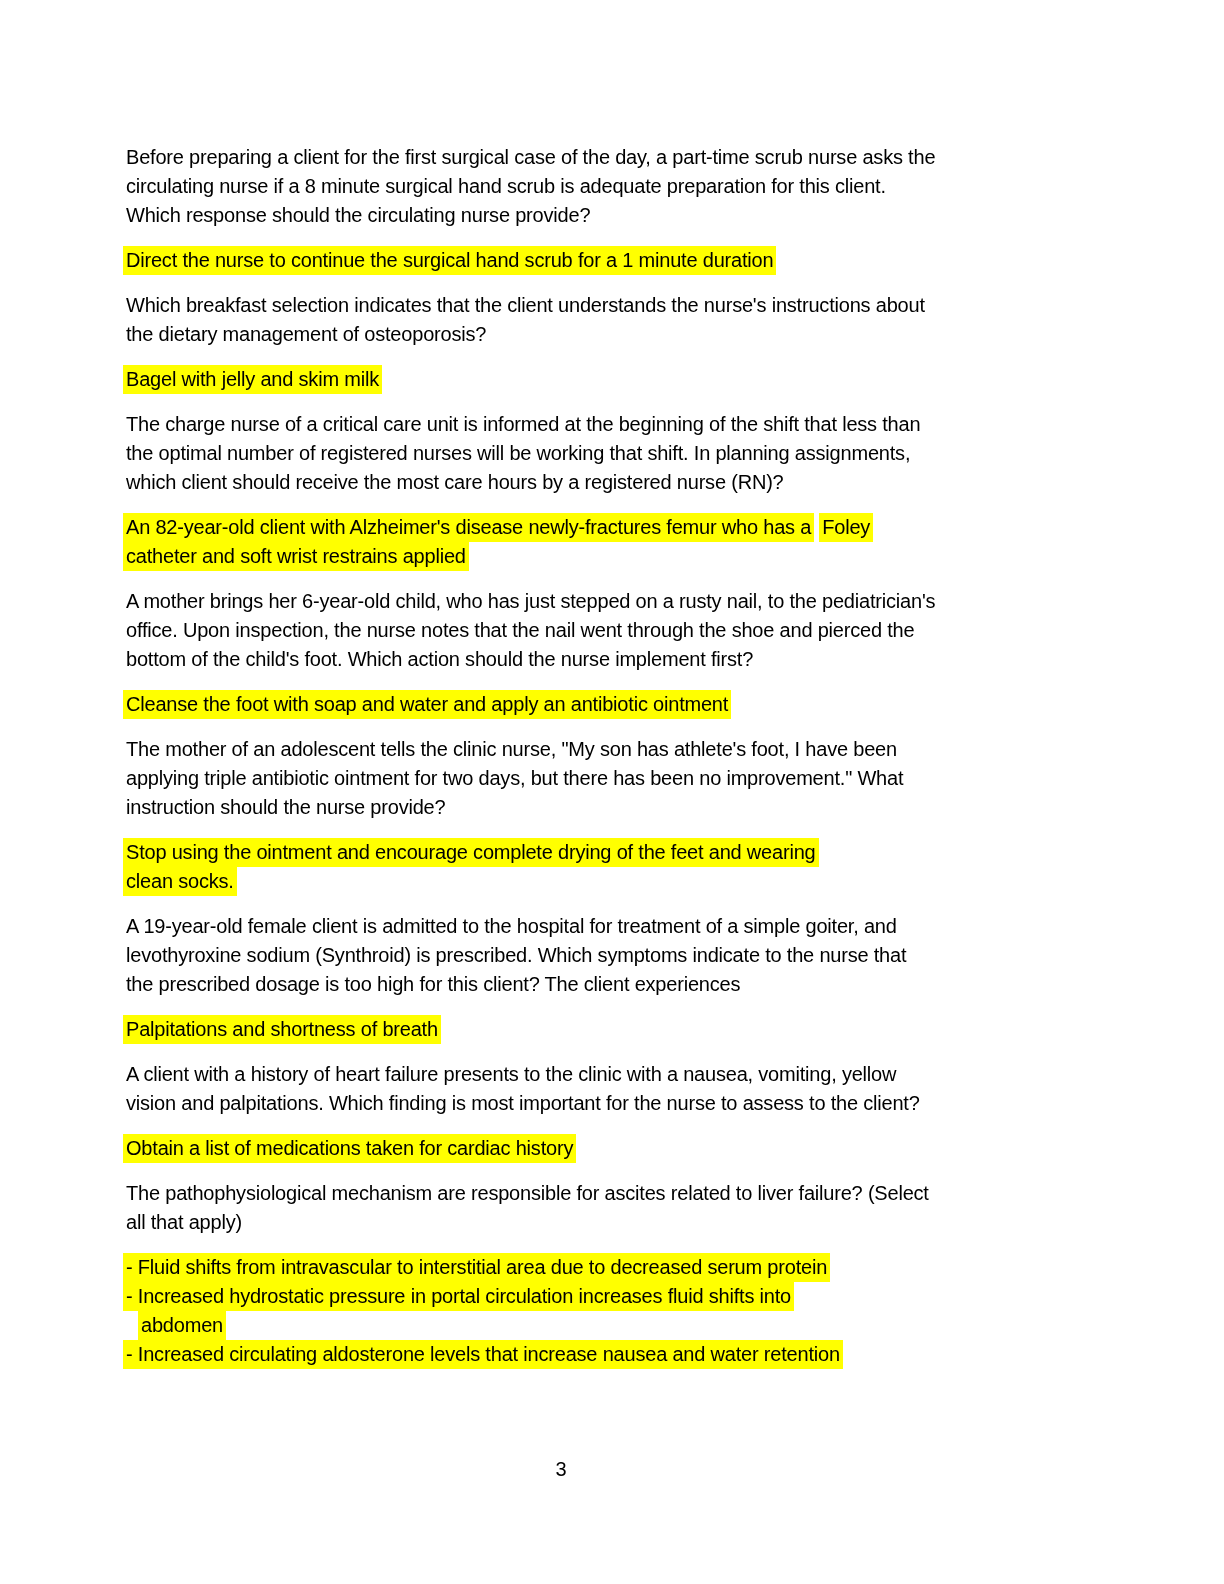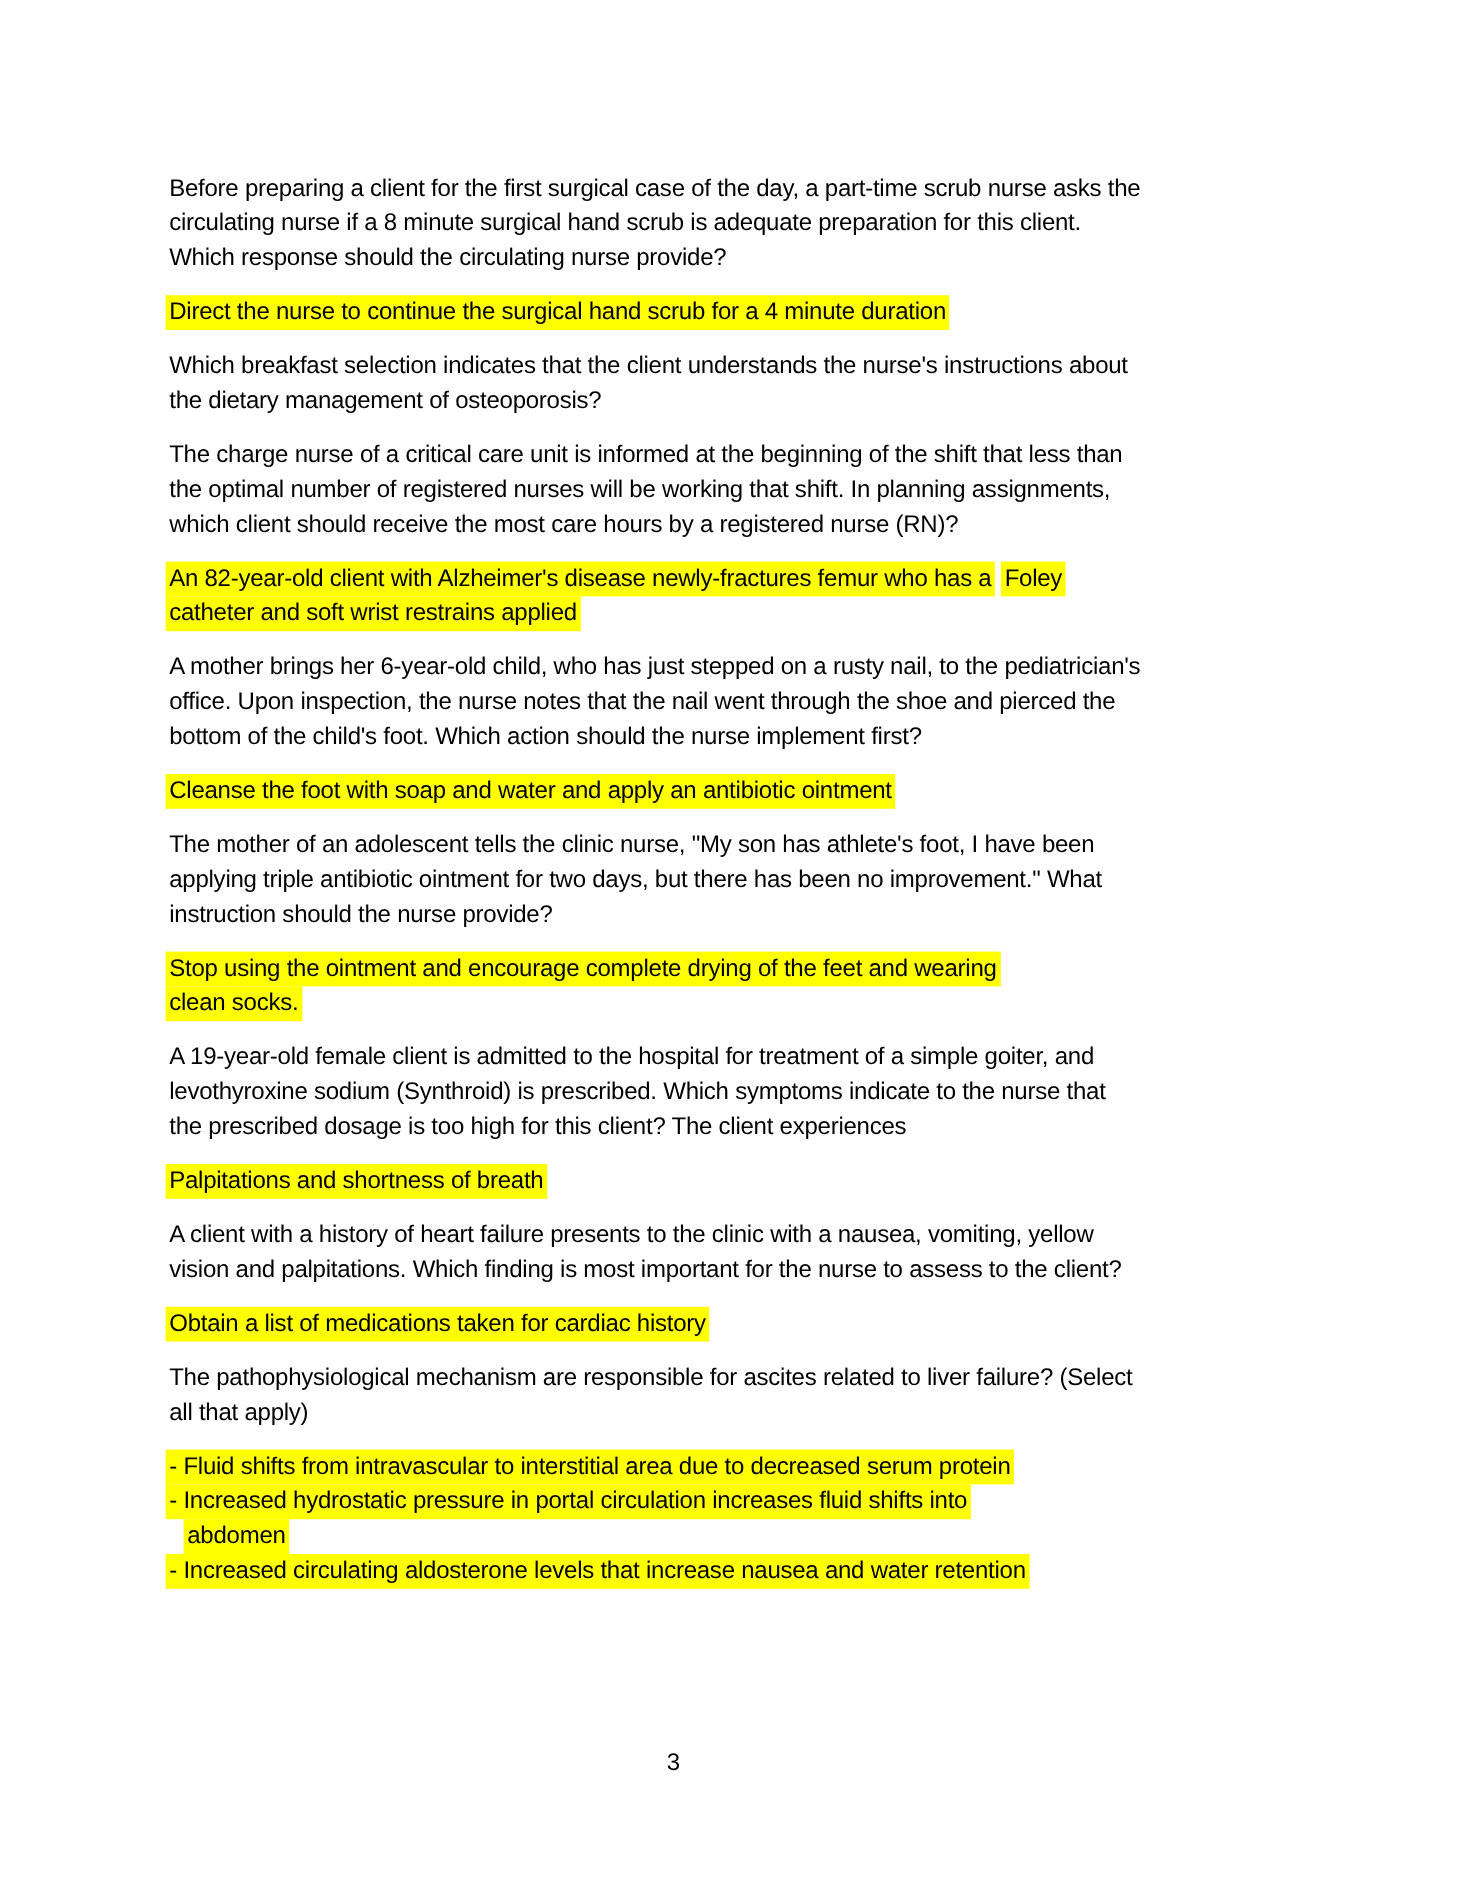--- a/index.html
+++ b/index.html
@@ -10,21 +10,21 @@
     background: #ffffff;
     font-family: "Liberation Sans", "DejaVu Sans", sans-serif;
     font-size: 20px;
     line-height: 29px;
     letter-spacing: -0.2px;
     color: #000000;
     overflow: hidden;
   }
   .content {
     position: absolute;
-    left: 141px;
+    left: 126px;
     top: 143px;
     width: 870px;
   }
   .block { margin-bottom: 16px; }
   .line { height: 29px; white-space: nowrap; }
   .line.indent { padding-left: 15px; text-decoration: underline; }
   .hl {
     background: #ffff00;
     display: inline-block;
     height: 29px;
@@ -46,28 +46,31 @@
 <div class="doc">
   <div class="content">
 
     <div class="block">
       <div class="line">Before preparing a client for the first surgical case of the day, a part-time scrub nurse asks the</div>
       <div class="line">circulating nurse if a 8 minute surgical hand scrub is adequate preparation for this client.</div>
       <div class="line">Which response should the circulating nurse provide?</div>
     </div>
 
     <div class="block">
-      <div class="line"><span class="hl">Direct the nurse to continue the surgical hand scrub for a 4 minute duration</span></div>
+      <div class="line"><span class="hl">Direct the nurse to continue the surgical hand scrub for a 1 minute duration</span></div>
     </div>
 
     <div class="block">
       <div class="line">Which breakfast selection indicates that the client understands the nurse's instructions about</div>
       <div class="line">the dietary management of osteoporosis?</div>
     </div>
 
+    <div class="block">
+      <div class="line"><span class="hl">Bagel with jelly and skim milk</span></div>
+    </div>
 
     <div class="block">
       <div class="line">The charge nurse of a critical care unit is informed at the beginning of the shift that less than</div>
       <div class="line">the optimal number of registered nurses will be working that shift. In planning assignments,</div>
       <div class="line">which client should receive the most care hours by a registered nurse (RN)?</div>
     </div>
 
     <div class="block">
       <div class="line"><span class="hl">An 82-year-old client with Alzheimer's disease newly-fractures femur who has a</span><span class="hl">Foley</span></div>
       <div class="line"><span class="hl">catheter and soft wrist restrains applied</span></div>

